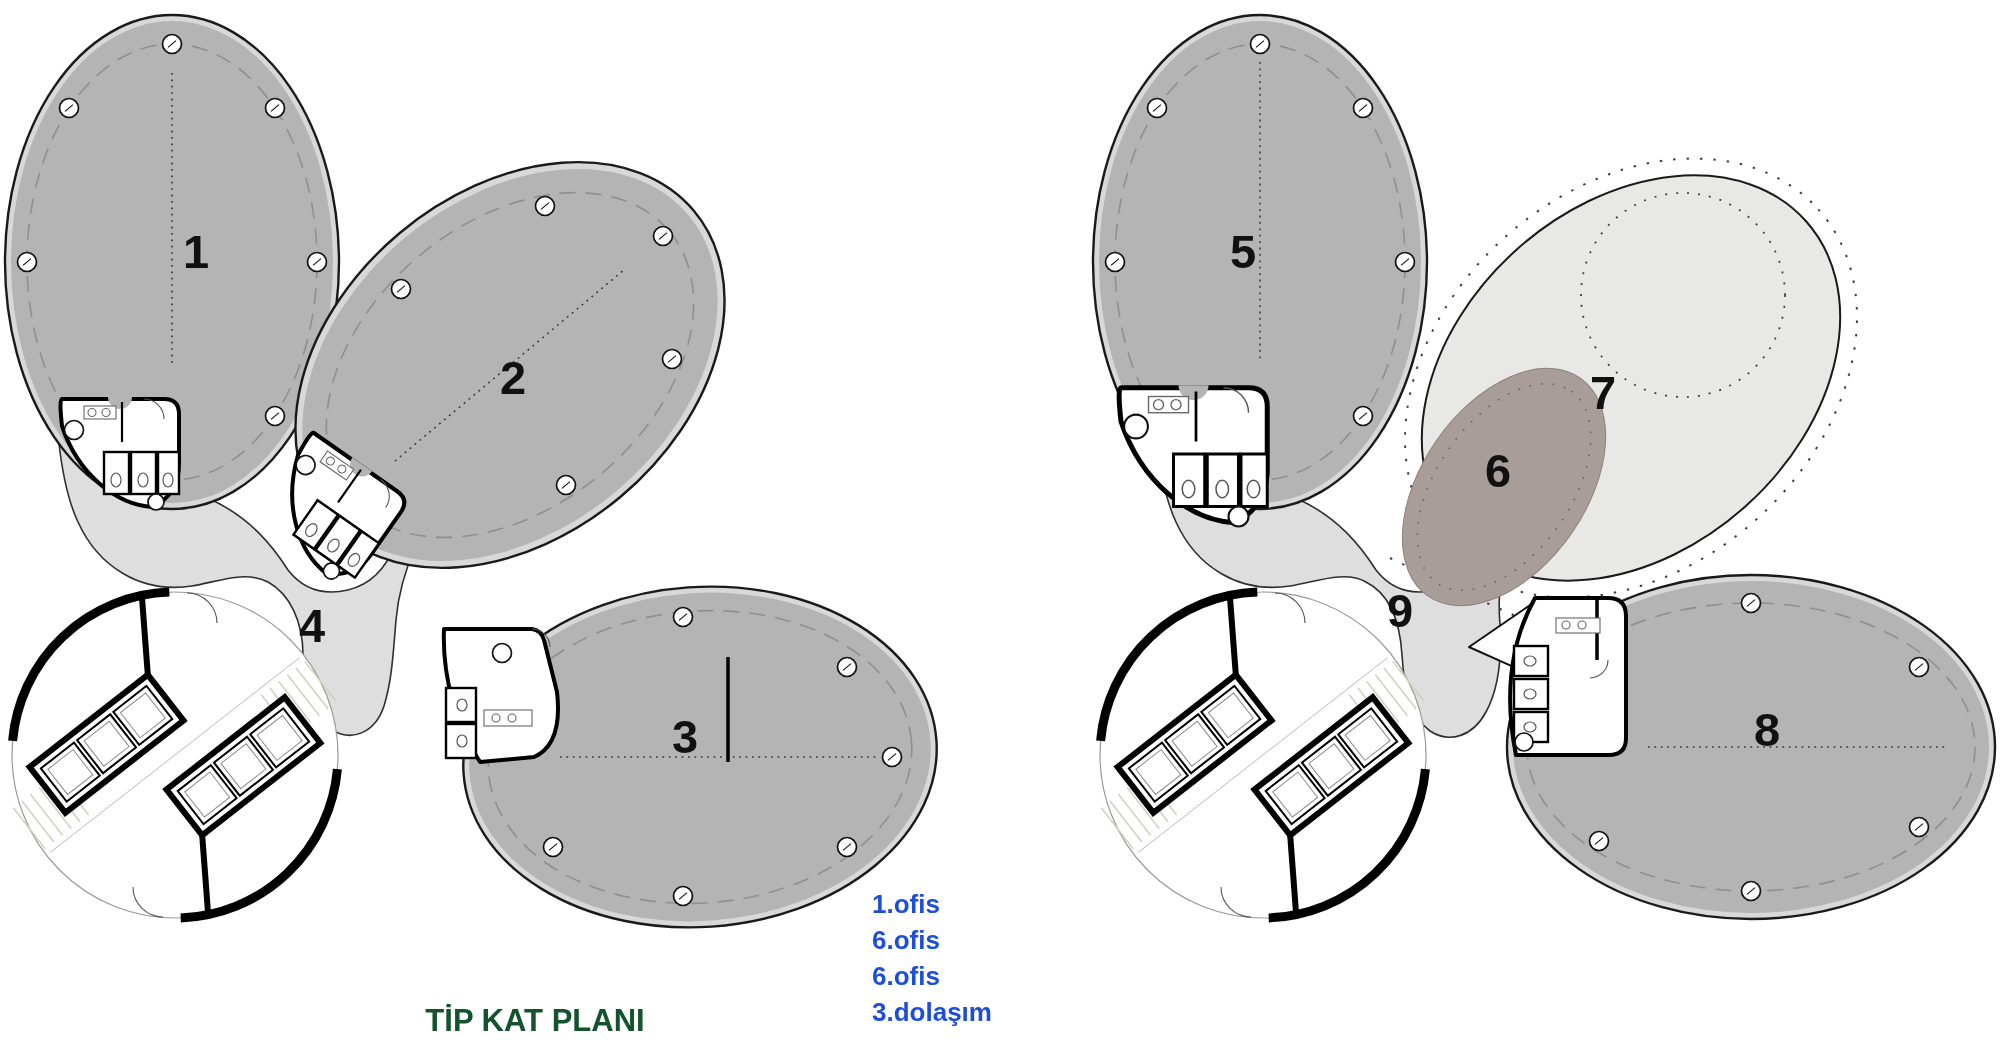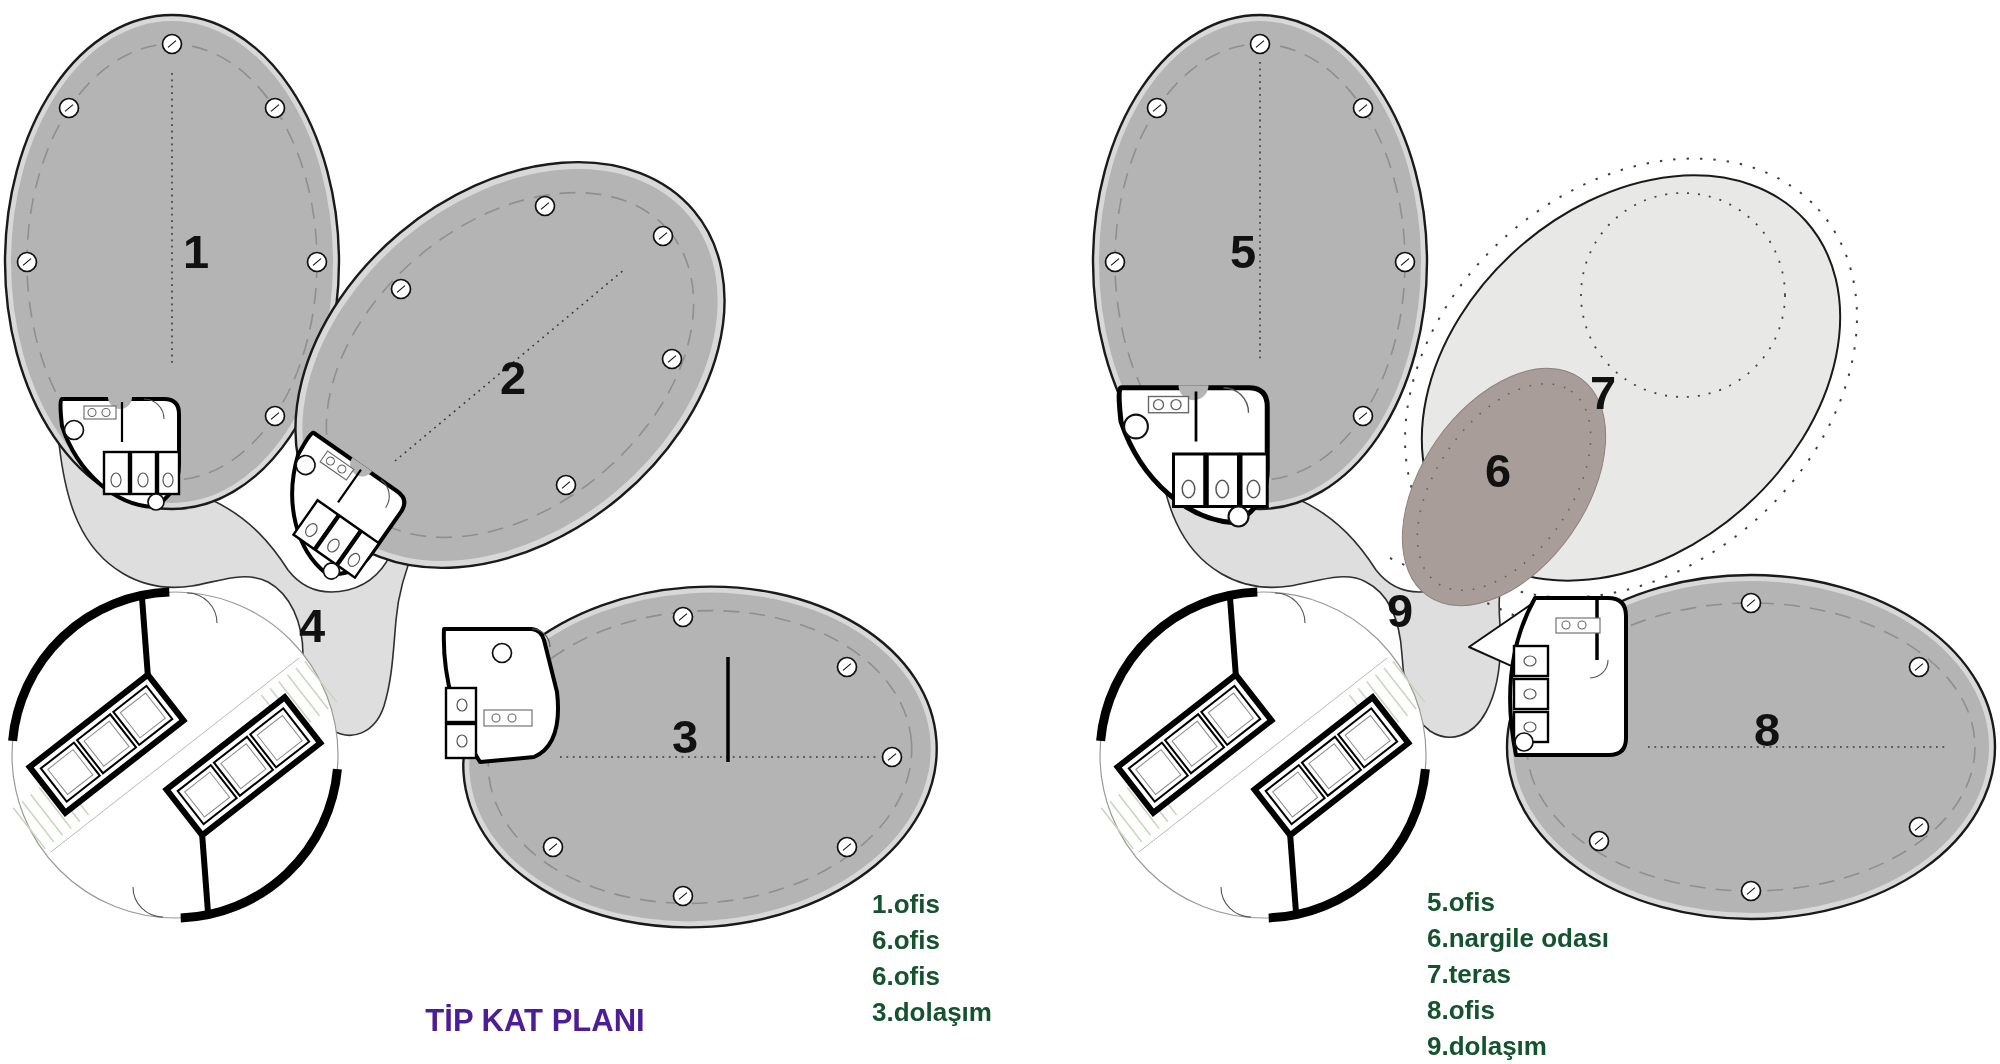--- a/index.html
+++ b/index.html
@@ -2,22 +2,22 @@
 <html lang="tr"><head>
 <meta charset="utf-8">
 <style>
   html,body{margin:0;padding:0;background:#ffffff;}
   .sheet{
     position:relative;width:2000px;height:1064px;background:#ffffff;overflow:hidden;
     font-family:"Liberation Sans", sans-serif;
   }
   .sheet svg{position:absolute;left:0;top:0;}
   .znum{font-family:"Liberation Sans",sans-serif;font-weight:bold;font-size:47px;fill:#111111;text-anchor:middle;}
-  .legend{position:absolute;font-weight:bold;font-size:26px;line-height:36px;color:#14532d;white-space:nowrap;}
-  .ptitle{position:absolute;font-weight:bold;font-size:31px;color:#4c1d95;text-align:center;width:310px;white-space:nowrap;}
+  .legend{position:absolute;font-weight:bold;font-size:26px;line-height:36px;color:#1d4ed8;white-space:nowrap;}
+  .ptitle{position:absolute;font-weight:bold;font-size:31px;color:#14532d;text-align:center;width:310px;white-space:nowrap;}
   
   .blob{fill:#dedede;stroke:#2f2f2f;stroke-width:1.6;}
   .rim{fill:#d8d8d8;stroke:#1a1a1a;stroke-width:2.4;}
   .offc{fill:#b4b4b4;stroke:none;}
   .dashring{fill:none;stroke:#8f8f8f;stroke-width:1.6;stroke-dasharray:16 10;}
   .cline{fill:none;stroke:#3a3a3a;stroke-width:1.6;stroke-dasharray:1.8 4.6;}
   .colm-c{fill:#ffffff;stroke:#111;stroke-width:1.7;}
   .colm-l{stroke:#111;stroke-width:1.2;}
   .bwall{fill:#ffffff;stroke:#000;stroke-width:4;stroke-linejoin:round;}
   .thinw{fill:none;stroke:#555;stroke-width:1.1;}
@@ -286,23 +286,16 @@
   </g>
 </svg>
 
   <div class="legend" style="left:872px;top:886px;">
     <div>1.ofis</div>
     <div>6.ofis</div>
     <div>6.ofis</div>
     <div>3.dolaşım</div>
   </div>
 
-  <div class="legend" style="left:1427px;top:884px;">
-    <div>5.ofis</div>
-    <div>6.nargile odası</div>
-    <div>7.teras</div>
-    <div>8.ofis</div>
-    <div>9.dolaşım</div>
-  </div>
 
   <div class="ptitle" style="left:380px;top:1003px;">TİP KAT PLANI</div>
 
 </div>
 
 </body></html>

